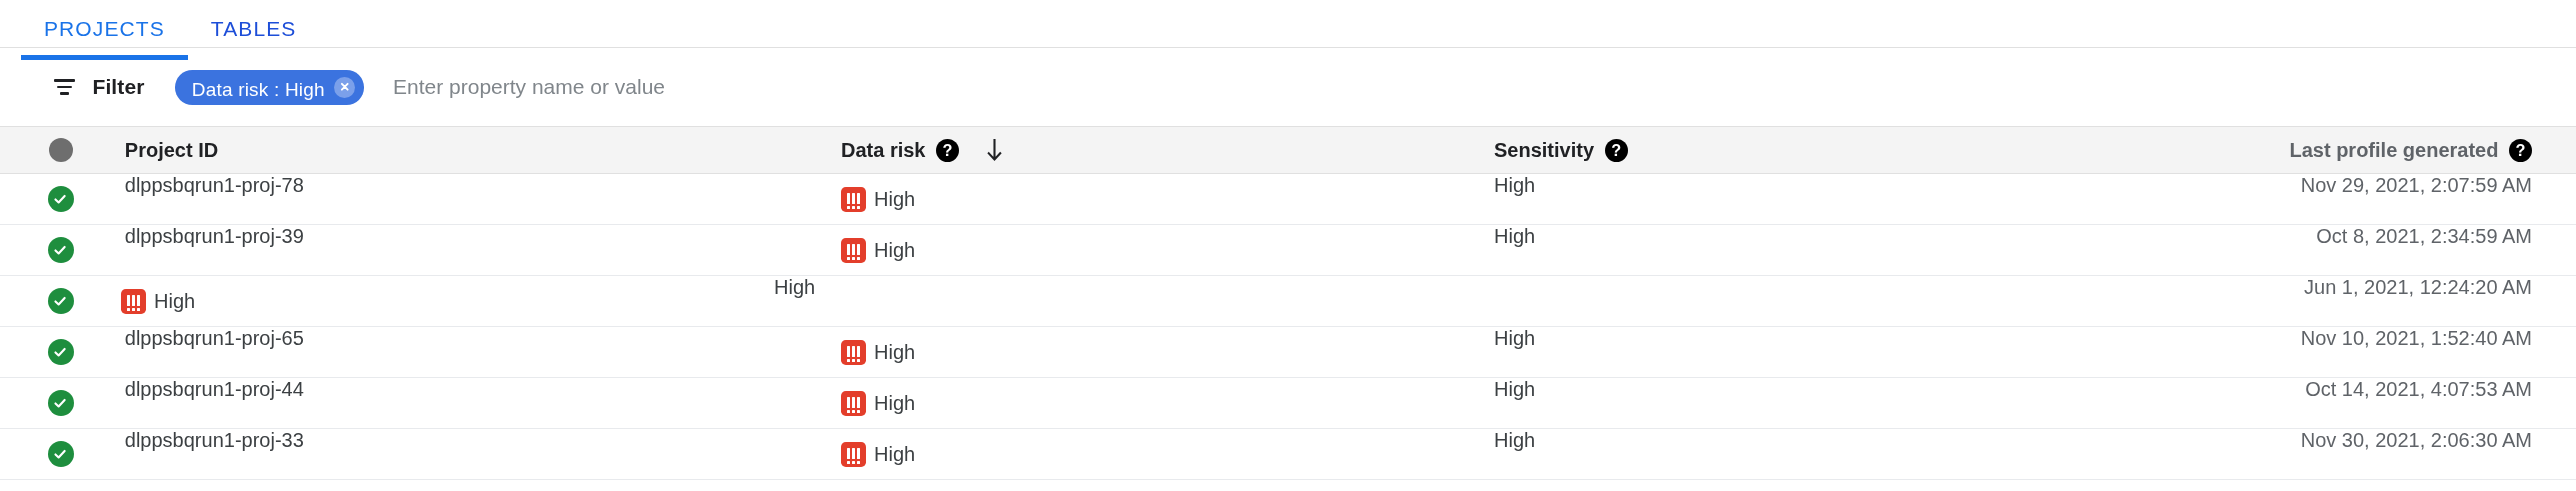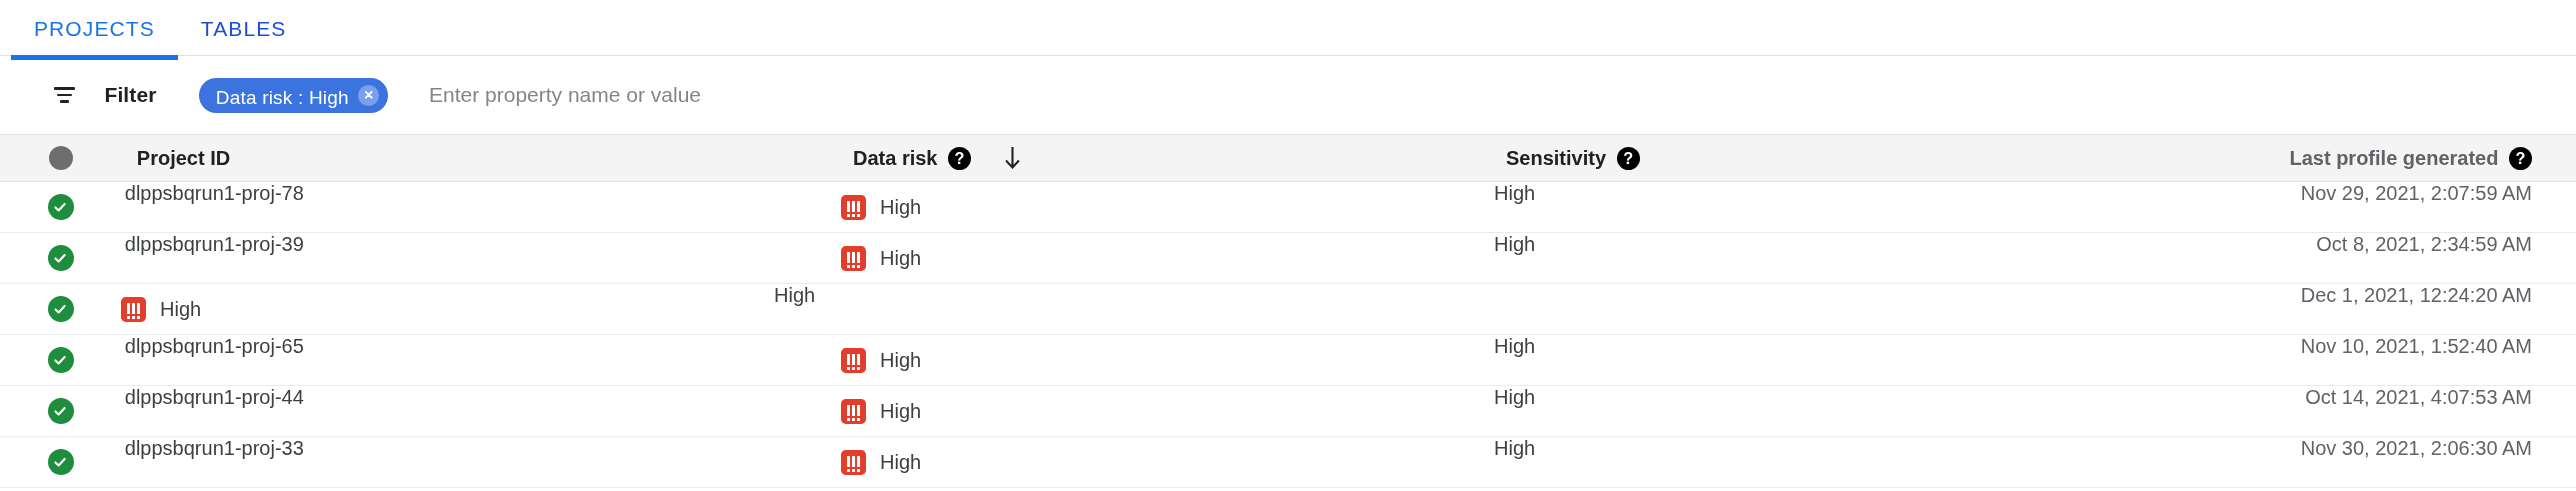--- a/index.html
+++ b/index.html
@@ -9,24 +9,24 @@
     background: #ffffff;
     font-family: "Liberation Sans", sans-serif;
     -webkit-font-smoothing: antialiased;
   }
 
   .app { width: 2576px; height: 492px; position: relative; overflow: hidden; background:#fff; }
 
   
   .tabbar {
     position: relative;
-    height: 56px;
+    height: 48px;
     display: flex;
     align-items: flex-start;
-    padding-left: 11px;
+    padding-left: 21px;
     border-bottom: 1.9px solid #e0e0e0;
   }
   .tab {
     position: relative;
     height: 58px;
     display: flex;
     align-items: center;
     justify-content: center;
     padding: 0 23px;
     font-size: 21px;
@@ -44,21 +44,21 @@
     height: 4.8px;
     background: #1a73e8;
   }
 
   
   .filterbar {
     height: 78px;
     display: flex;
     align-items: center;
     padding-left: 52px;
-    gap: 16px;
+    gap: 4px;
     background: #ffffff;
   }
   .filter-icon {
     width: 25px; height: 25px;
     display: flex; flex-direction: column;
     align-items: center; justify-content: center;
     gap: 3.8px;
     flex: none;
     cursor: pointer;
   }
@@ -136,25 +136,25 @@
     height: 51px;
     display: flex;
     border-bottom: 1.9px solid #e8eaed;
     background: #fff;
     font-size: 20px;
     color: #3c4043;
   }
 
   .c-sel   { width: 121px; flex: none; display:flex; align-items:center; justify-content:center; }
   .c-proj  { width: 720px; flex: none; padding-left: 3.8px; }
-  .c-risk  { width: 653px; flex: none; display:flex; align-items:center; gap:14px; }
+  .c-risk  { width: 653px; flex: none; display:flex; align-items:center; gap:8px; }
   .c-sens  { width: 692px; flex: none; }
   .c-date  { flex: 1 1 auto; text-align: right; padding-right: 44px; color:#5f6368; }
 
-  .hdr-cell { display:flex; align-items:center; gap:10.6px;margin-left:12px; }
+  .hdr-cell { display:flex; align-items:center; gap:10.6px; }
   .hdr-cell.right { justify-content: flex-end; }
 
   
   .sel-circle {
     width: 24px; height: 24px;
     border-radius: 50%;
     background: #6e6e6e;
   }
 
   
@@ -359,21 +359,21 @@
         <u></u>
               <u></u>
               <u></u>
       </span>
       <span class="risk-text">High</span>
     </div>
     <div class="c-sens">
       <span>High</span>
     </div>
     <div class="c-date">
-      <span>Dec 1, 2021, 12:24:20 AM</span>
+      <span>Jun 1, 2021, 12:24:20 AM</span>
     </div>
   </div>
 
   <div class="row">
     <div class="c-sel">
       <span class="check-icon">
         <svg width="16.3" height="16.3" viewBox="0 0 17 17" aria-hidden="true">
           <path d="M3.6 8.8 L6.9 12 L13.2 5.2" stroke="#ffffff" stroke-width="2.2" fill="none" stroke-linecap="round" stroke-linejoin="round"></path>
         </svg>
       </span>

